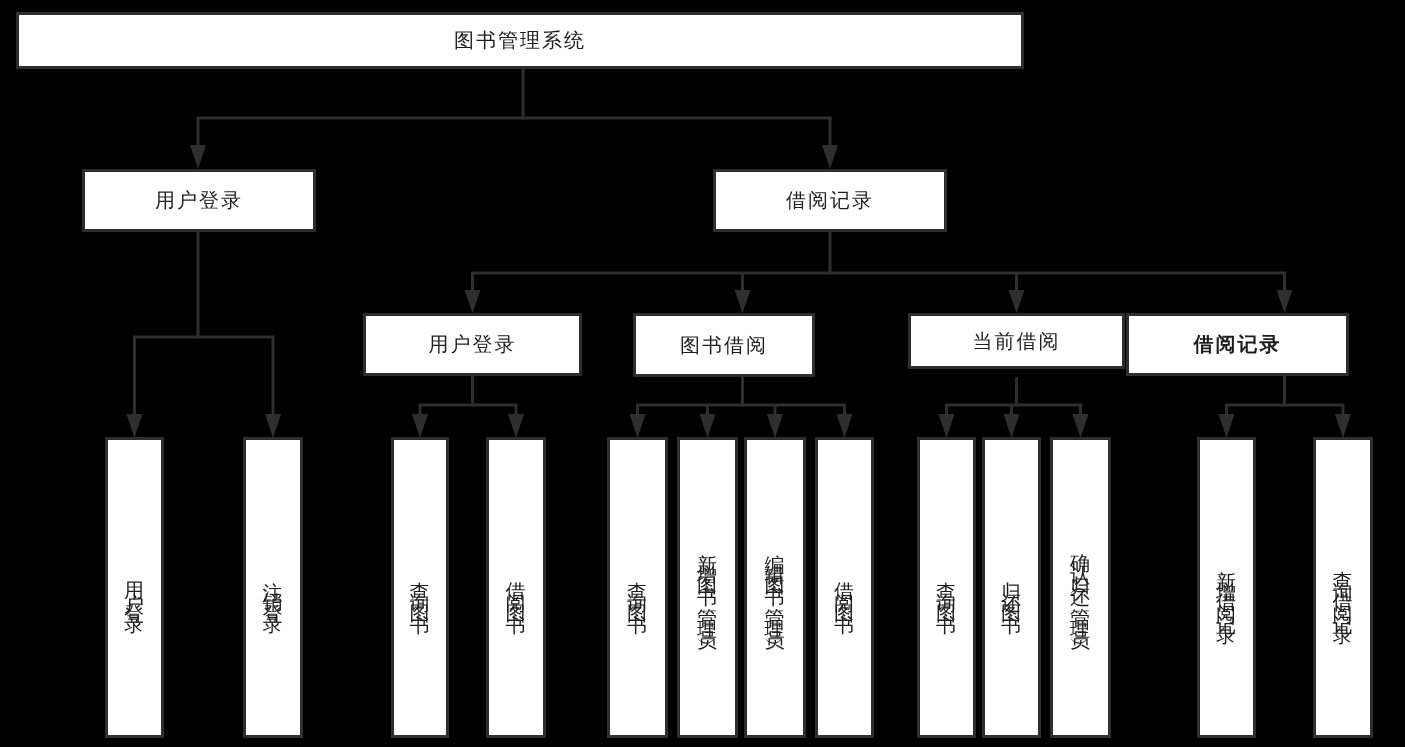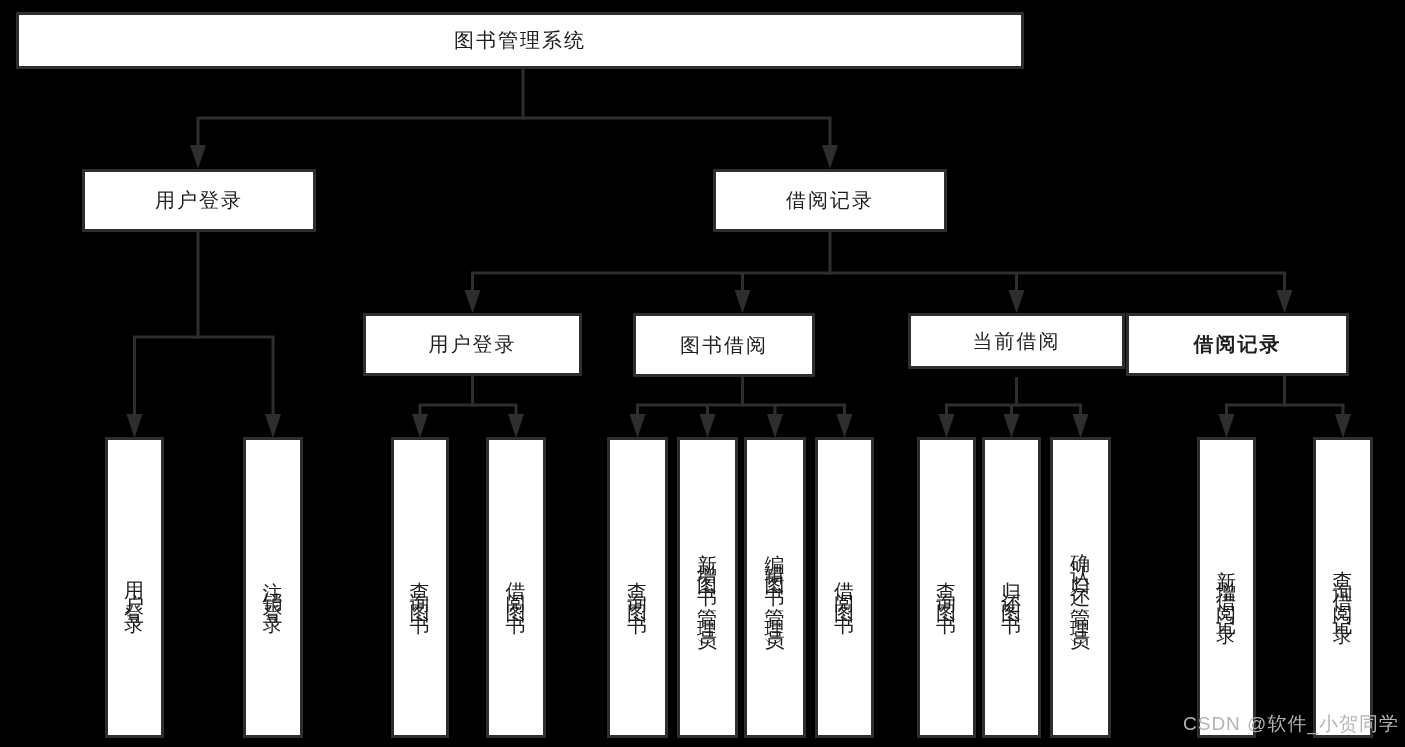--- a/index.html
+++ b/index.html
@@ -189,15 +189,14 @@
     <span class="vtext">确认归还（管理员）</span>
   </div>
 
   <div class="vbox" style="left:1197px; width:59px;">
     <span class="vtext">新增借阅记录</span>
   </div>
   <div class="vbox" style="left:1313px; width:60px;">
     <span class="vtext">查询借阅记录</span>
   </div>
 
-  <div class="watermark">CSDN @软件_小贺同学</div>
 
 </div>
 
 </body></html>

